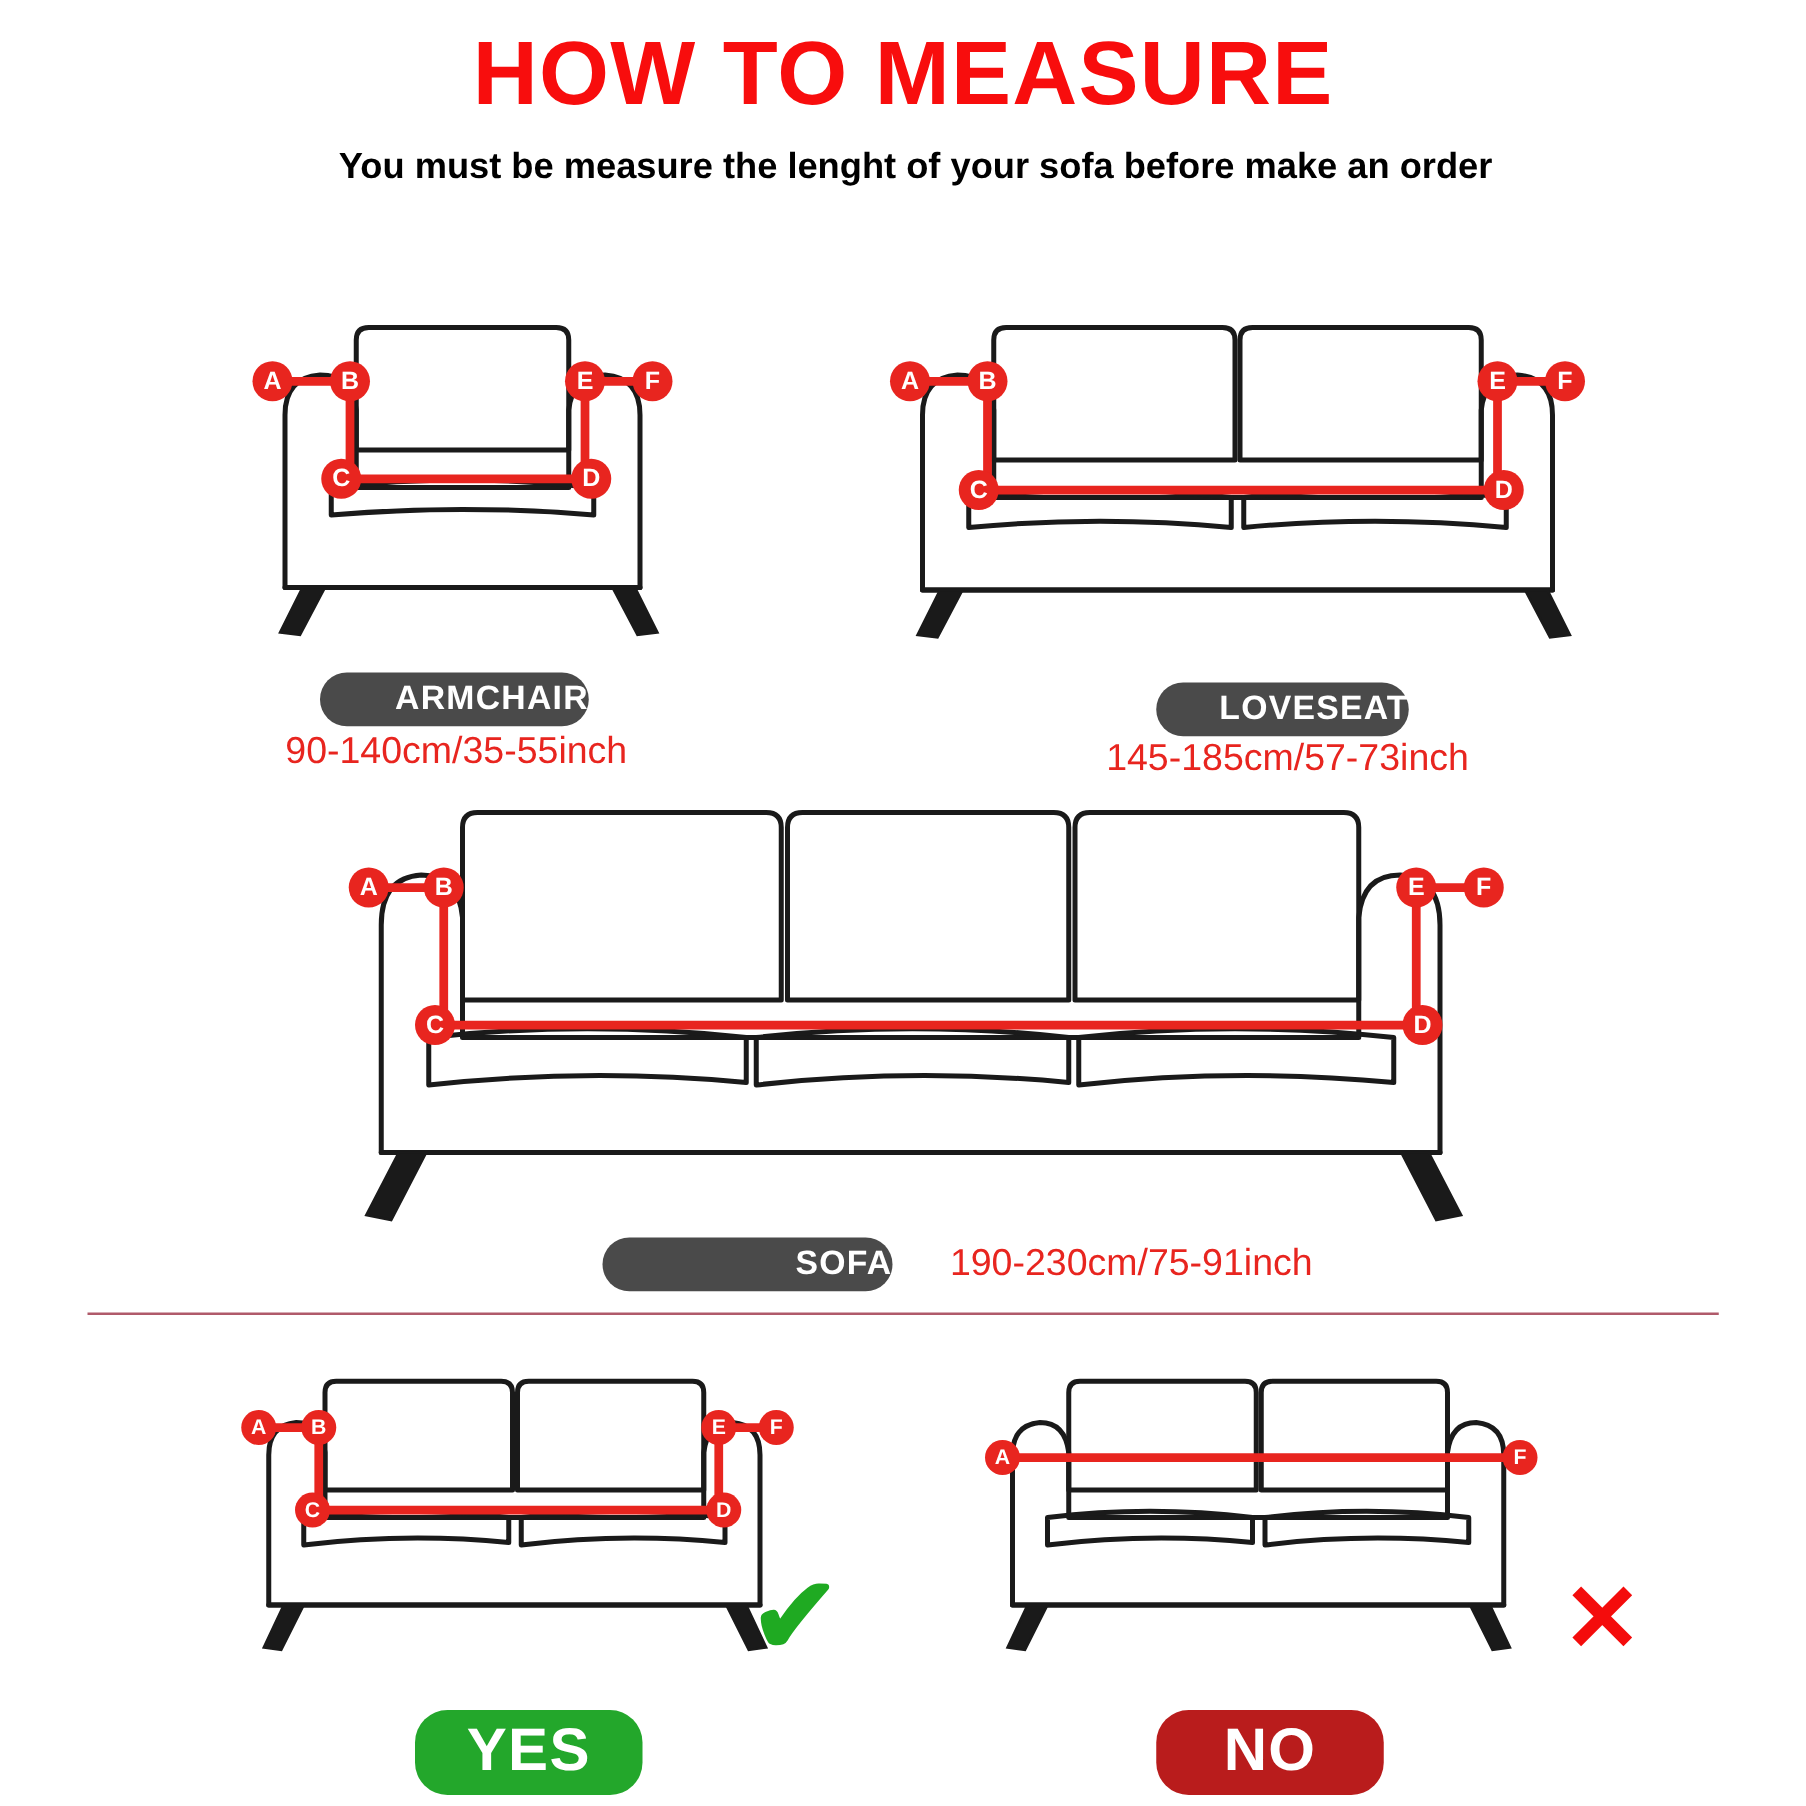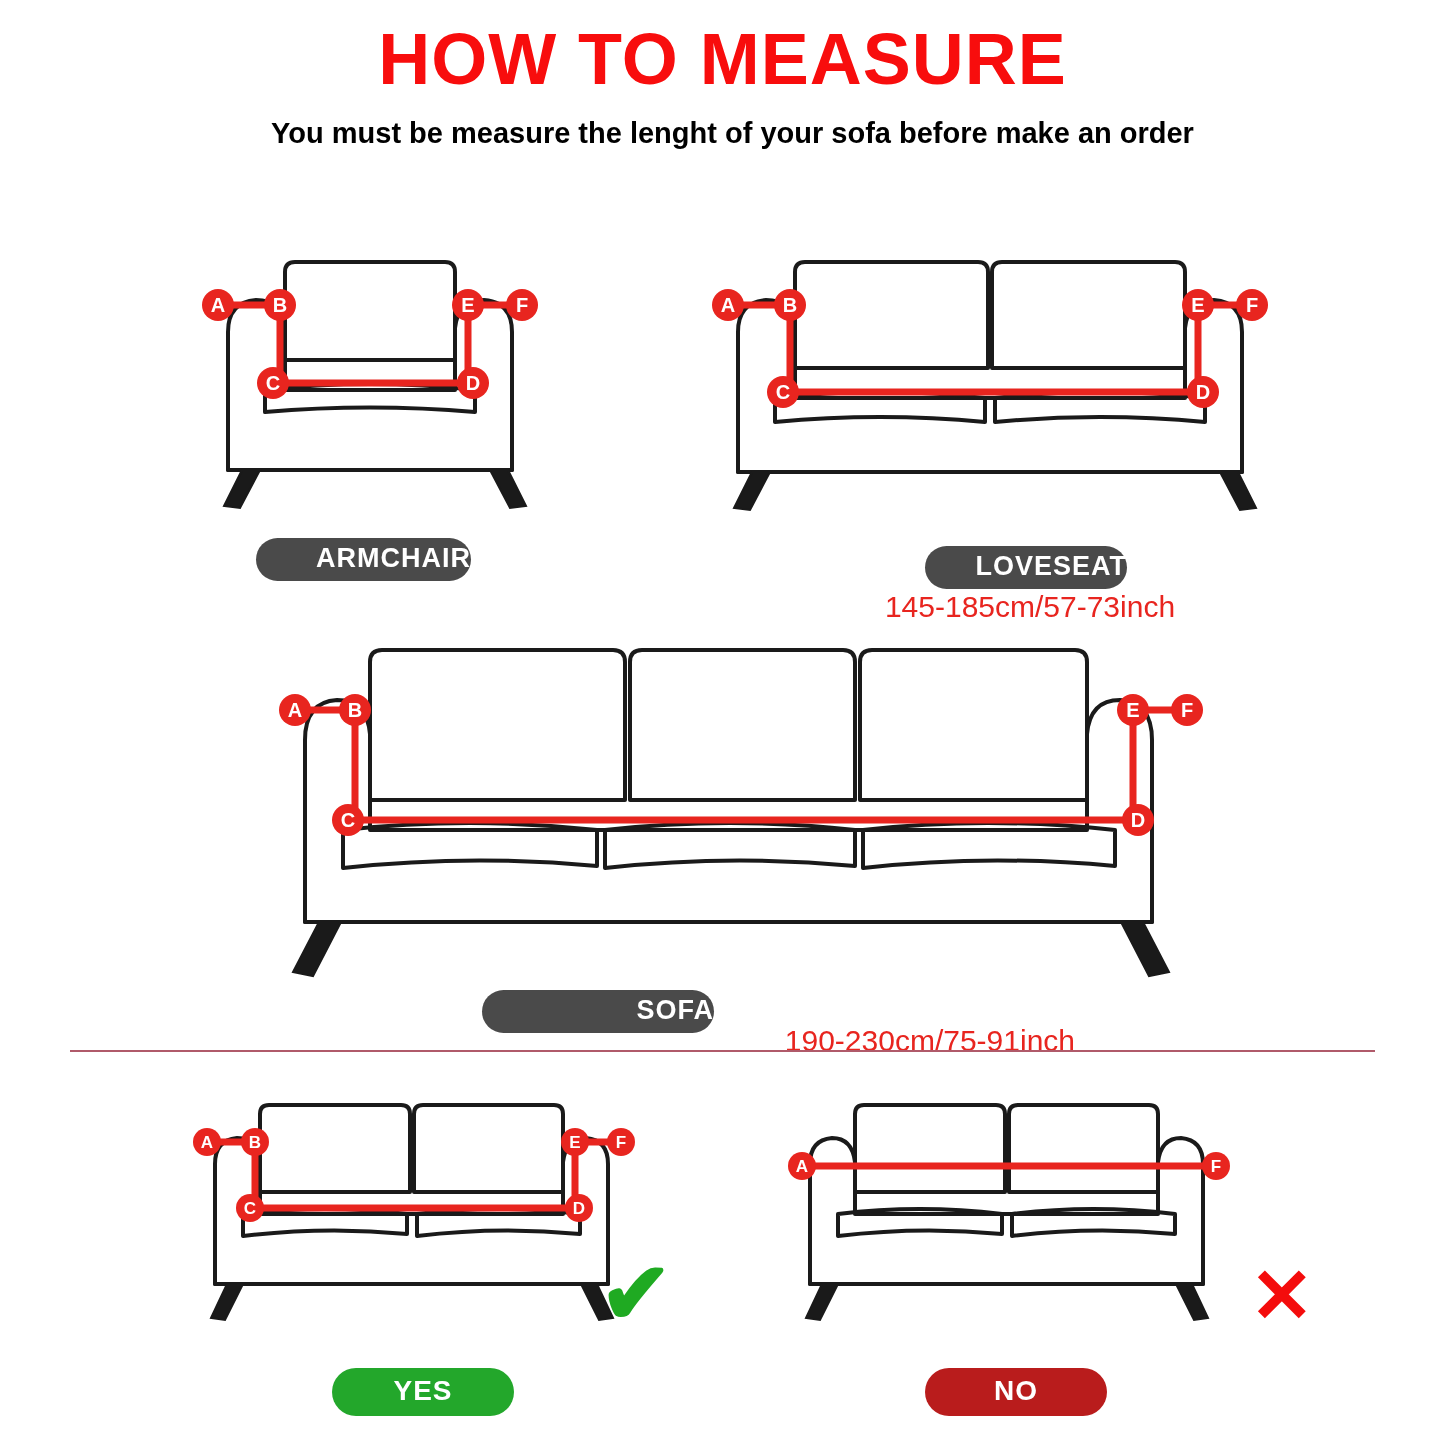--- a/index.html
+++ b/index.html
@@ -55,21 +55,21 @@
   .divider{
     position:absolute;
     left:70px;width:1305px;top:1050px;height:2px;
     background:#b05a6a;
   }
 
   .yes-pill,.no-pill{
     position:absolute;
     border-radius:26px;
     color:#fff;
-    font-size:28px;
+    font-size:48px;
     font-weight:bold;
     text-align:center;
     padding:9px 0 11px 0;
     line-height:1;
     letter-spacing:1px;
   }
   .yes-pill{background:#23a72b;}
   .no-pill{background:#b91c1c;}
 
   .mark{position:absolute;font-weight:bold;line-height:1;}
@@ -119,20 +119,21 @@
         <text class="dott" x="83" y="143">C</text>
       <circle class="dotc" cx="283" cy="143" r="16"></circle>
         <text class="dott" x="283" y="143">D</text>
       <circle class="dotc" cx="278" cy="65" r="16"></circle>
         <text class="dott" x="278" y="65">E</text>
       <circle class="dotc" cx="332" cy="65" r="16"></circle>
         <text class="dott" x="332" y="65">F</text>
     </svg>
   </div>
   <div class="label-pill" style="left:256px;top:538px;width:215px;">ARMCHAIR</div>
+  <div class="dim" style="left:160px;top:584px;width:410px;">90-140cm/35-55inch</div>
 
   <div class="fig" style="left:700px;top:240px;width:600px;height:280px;">
     <svg width="600" height="280" viewBox="0 0 600 280">
 
       <path class="body-line" d="M95 32 L95 128 L288 128 L288 32 Q288 22 278 22 L105 22 Q95 22 95 32 Z"></path>
       <path class="body-line" d="M292 32 L292 128 L485 128 L485 32 Q485 22 475 22 L302 22 Q292 22 292 32 Z"></path>
 
       <path class="body-line" d="M38 232 L38 92 Q38 62 66 60 Q92 60 95 88 L95 158 L485 158 L485 88 Q488 60 514 60 Q542 62 542 92 L542 232 Z"></path>
 
       <path class="body-line" d="M75 158 Q180 146 285 158 L285 182 Q180 172 75 182 Z"></path>
@@ -194,21 +195,21 @@
         <text class="dott" x="73" y="190">C</text>
       <circle class="dotc" cx="863" cy="190" r="16"></circle>
         <text class="dott" x="863" y="190">D</text>
       <circle class="dotc" cx="858" cy="80" r="16"></circle>
         <text class="dott" x="858" y="80">E</text>
       <circle class="dotc" cx="912" cy="80" r="16"></circle>
         <text class="dott" x="912" y="80">F</text>
     </svg>
   </div>
   <div class="label-pill" style="left:482px;top:990px;width:232px;">SOFA</div>
-  <div class="dim" style="left:735px;top:1024px;width:340px;text-align:right;">190-230cm/75-91inch</div>
+  <div class="dim" style="left:735px;top:994px;width:340px;text-align:center;">190-230cm/75-91inch</div>
 
   <div class="divider"></div>
 
   <div class="fig" style="left:185px;top:1088px;width:470px;height:240px;">
     <svg width="470" height="240" viewBox="0 0 470 240">
       <path class="body-line" d="M75 26 L75 104 L225 104 L225 26 Q225 17 216 17 L84 17 Q75 17 75 26 Z"></path>
       <path class="body-line" d="M229 26 L229 104 L378 104 L378 26 Q378 17 369 17 L238 17 Q229 17 229 26 Z"></path>
       <path class="body-line" d="M30 196 L30 76 Q30 52 52 50 Q72 50 75 74 L75 126 L378 126 L378 74 Q381 50 401 50 Q423 52 423 76 L423 196 Z"></path>
       <path class="body-line" d="M58 126 Q140 116 222 126 L222 146 Q140 138 58 148 Z"></path>
       <path class="body-line" d="M232 126 Q313 116 395 126 L395 146 Q313 138 232 148 Z"></path>

